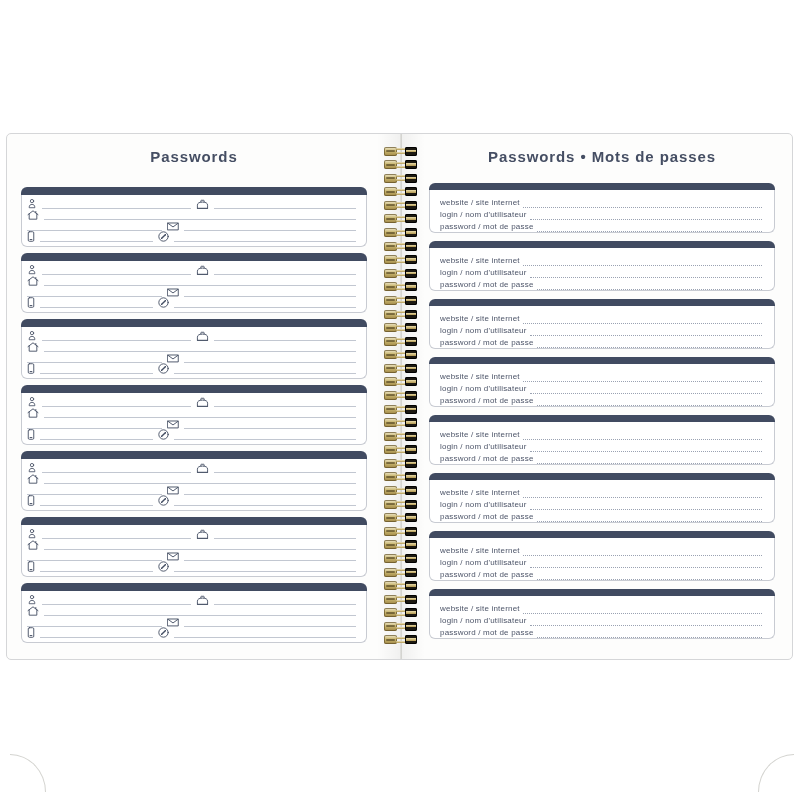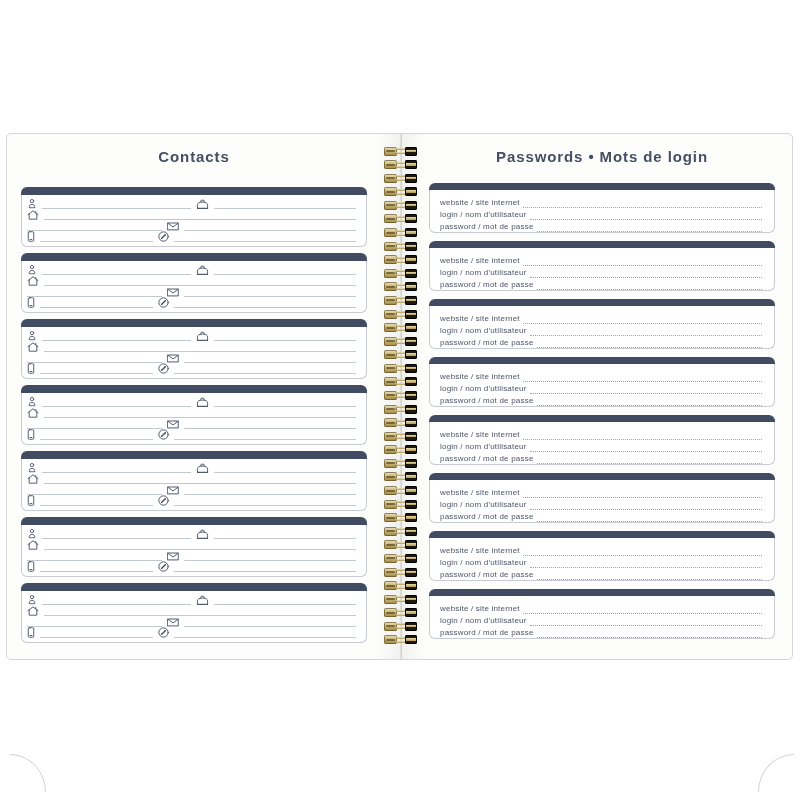--- a/index.html
+++ b/index.html
@@ -96,21 +96,21 @@
     border-top:1px solid #d3d3cf; border-left:1px solid #d3d3cf;
     border-top-left-radius:100% 100%; }
 </style>
 </head>
 <body>
 
 <div class="canvas">
   <div class="notebook">
 
     <div class="page page-left">
-      <div class="page-title">Contacts</div>
+      <div class="page-title">Passwords</div>
       <div class="blocks" id="contact-blocks">
           <div class="cblock">
             <div class="bar"></div>
             <div class="cbody">
               <div class="crow">
                 <span class="ic" style="color:var(--icon)">
                   <svg viewBox="0 0 12 12" width="10" height="11">
                     <circle cx="6" cy="3.1" r="2"></circle>
                     <path d="M2.6 10.6 c0-2.7 1.4-3.5 3.4-3.5 s3.4 .8 3.4 3.5 z"></path>
                   </svg>
@@ -522,21 +522,21 @@
                   </svg>
                 </span>
                 <span class="ln d"></span>
               </div>
             </div>
           </div>
         </div>
     </div>
 
     <div class="page page-right">
-      <div class="page-title">Passwords • Mots de login</div>
+      <div class="page-title">Passwords • Mots de passes</div>
       <div class="blocks" id="password-blocks">
           <div class="pblock">
             <div class="pbar"></div>
             <div class="pbody">
               <div class="prow">
                 <span class="plabel">website / site internet</span>
                 <span class="ln"></span>
               </div>
               <div class="prow">
                 <span class="plabel">login / nom d'utilisateur</span>

